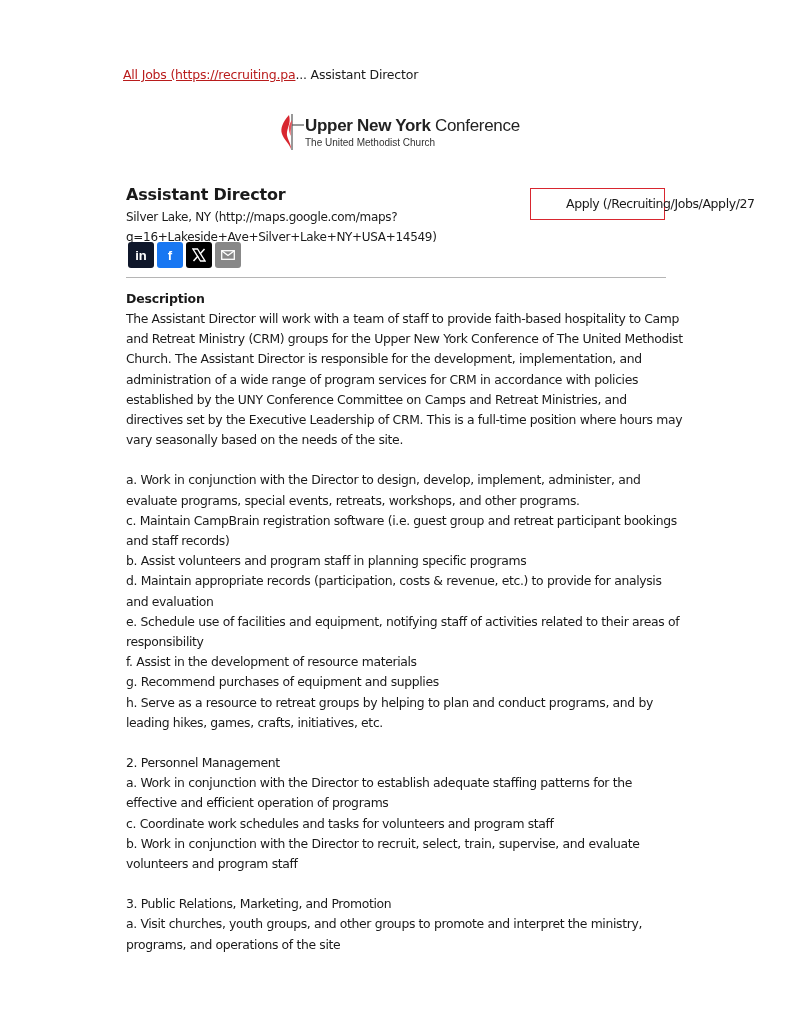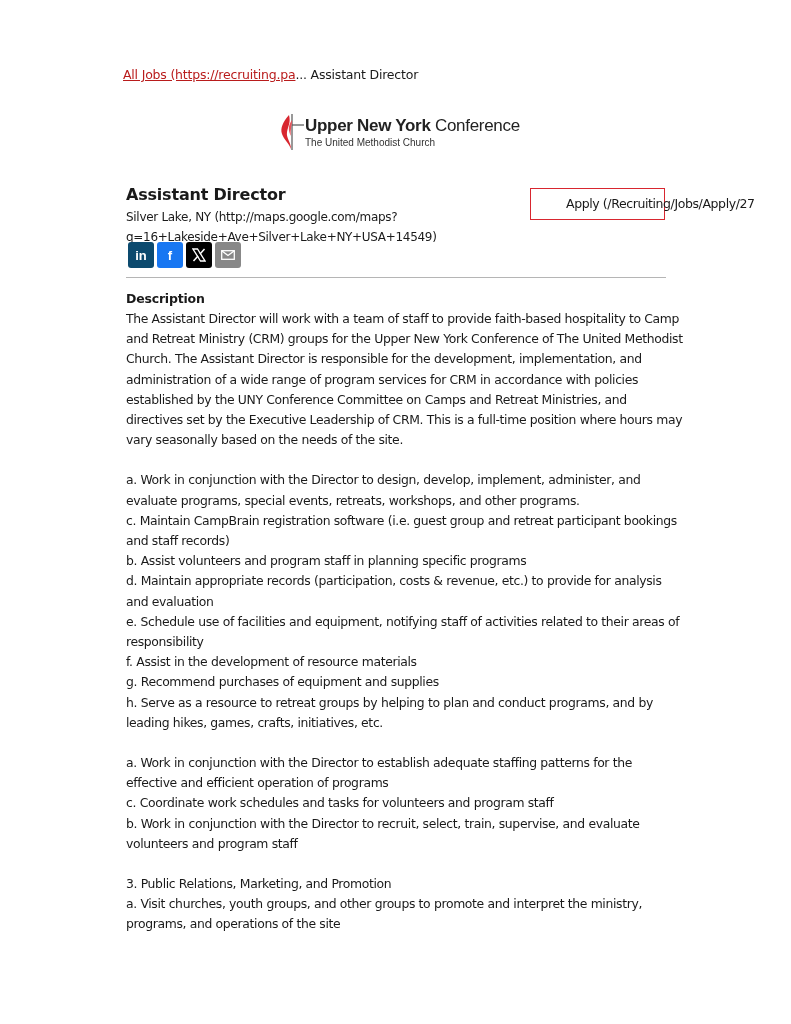--- a/index.html
+++ b/index.html
@@ -158,21 +158,21 @@
   </div>
 </div>
 
 <div class="job-title">Assistant Director</div>
 <div class="location">Silver Lake, NY (http://maps.google.com/maps?q=16+Lakeside+Ave+Silver+Lake+NY+USA+14549)</div>
 
 <div class="apply-box"></div>
 <div class="apply-text">Apply (/Recruiting/Jobs/Apply/27</div>
 
 <div class="social">
-  <div class="social-btn" style="background:#0c4a6e;">
+  <div class="social-btn" style="background:#0f172a;">
     <span>in</span>
   </div>
   <div class="social-btn" style="background:#1877f2;">
     <span>f</span>
   </div>
   <div class="social-btn" style="background:#000000;">
     <svg width="14" height="14" viewBox="0 0 14 14">
       <path d="M1 1 L5.5 1 L13 13 L8.5 13 Z" fill="none" stroke="#fff" stroke-width="1.3"></path>
       <line x1="12.5" y1="1" x2="8" y2="6" stroke="#fff" stroke-width="1.5"></line>
       <line x1="6" y1="8" x2="1.5" y2="13" stroke="#fff" stroke-width="1.5"></line>
@@ -197,20 +197,21 @@
   <p>a. Work in conjunction with the Director to design, develop, implement, administer, and evaluate programs, special events, retreats, workshops, and other programs.</p>
   <p>c. Maintain CampBrain registration software (i.e. guest group and retreat participant bookings and staff records)</p>
   <p>b. Assist volunteers and program staff in planning specific programs</p>
   <p>d. Maintain appropriate records (participation, costs &amp; revenue, etc.) to provide for analysis and evaluation</p>
   <p>e. Schedule use of facilities and equipment, notifying staff of activities related to their areas of responsibility</p>
   <p>f. Assist in the development of resource materials</p>
   <p>g. Recommend purchases of equipment and supplies</p>
   <p>h. Serve as a resource to retreat groups by helping to plan and conduct programs, and by leading hikes, games, crafts, initiatives, etc.</p>
   <div class="gap"></div>
 
+  <p>2. Personnel Management</p>
   <p>a. Work in conjunction with the Director to establish adequate staffing patterns for the effective and efficient operation of programs</p>
   <p>c. Coordinate work schedules and tasks for volunteers and program staff</p>
   <p>b. Work in conjunction with the Director to recruit, select, train, supervise, and evaluate volunteers and program staff</p>
   <div class="gap"></div>
 
   <p>3. Public Relations, Marketing, and Promotion</p>
   <p>a. Visit churches, youth groups, and other groups to promote and interpret the ministry, programs, and operations of the site</p>
 </div>
 
 </body></html>

